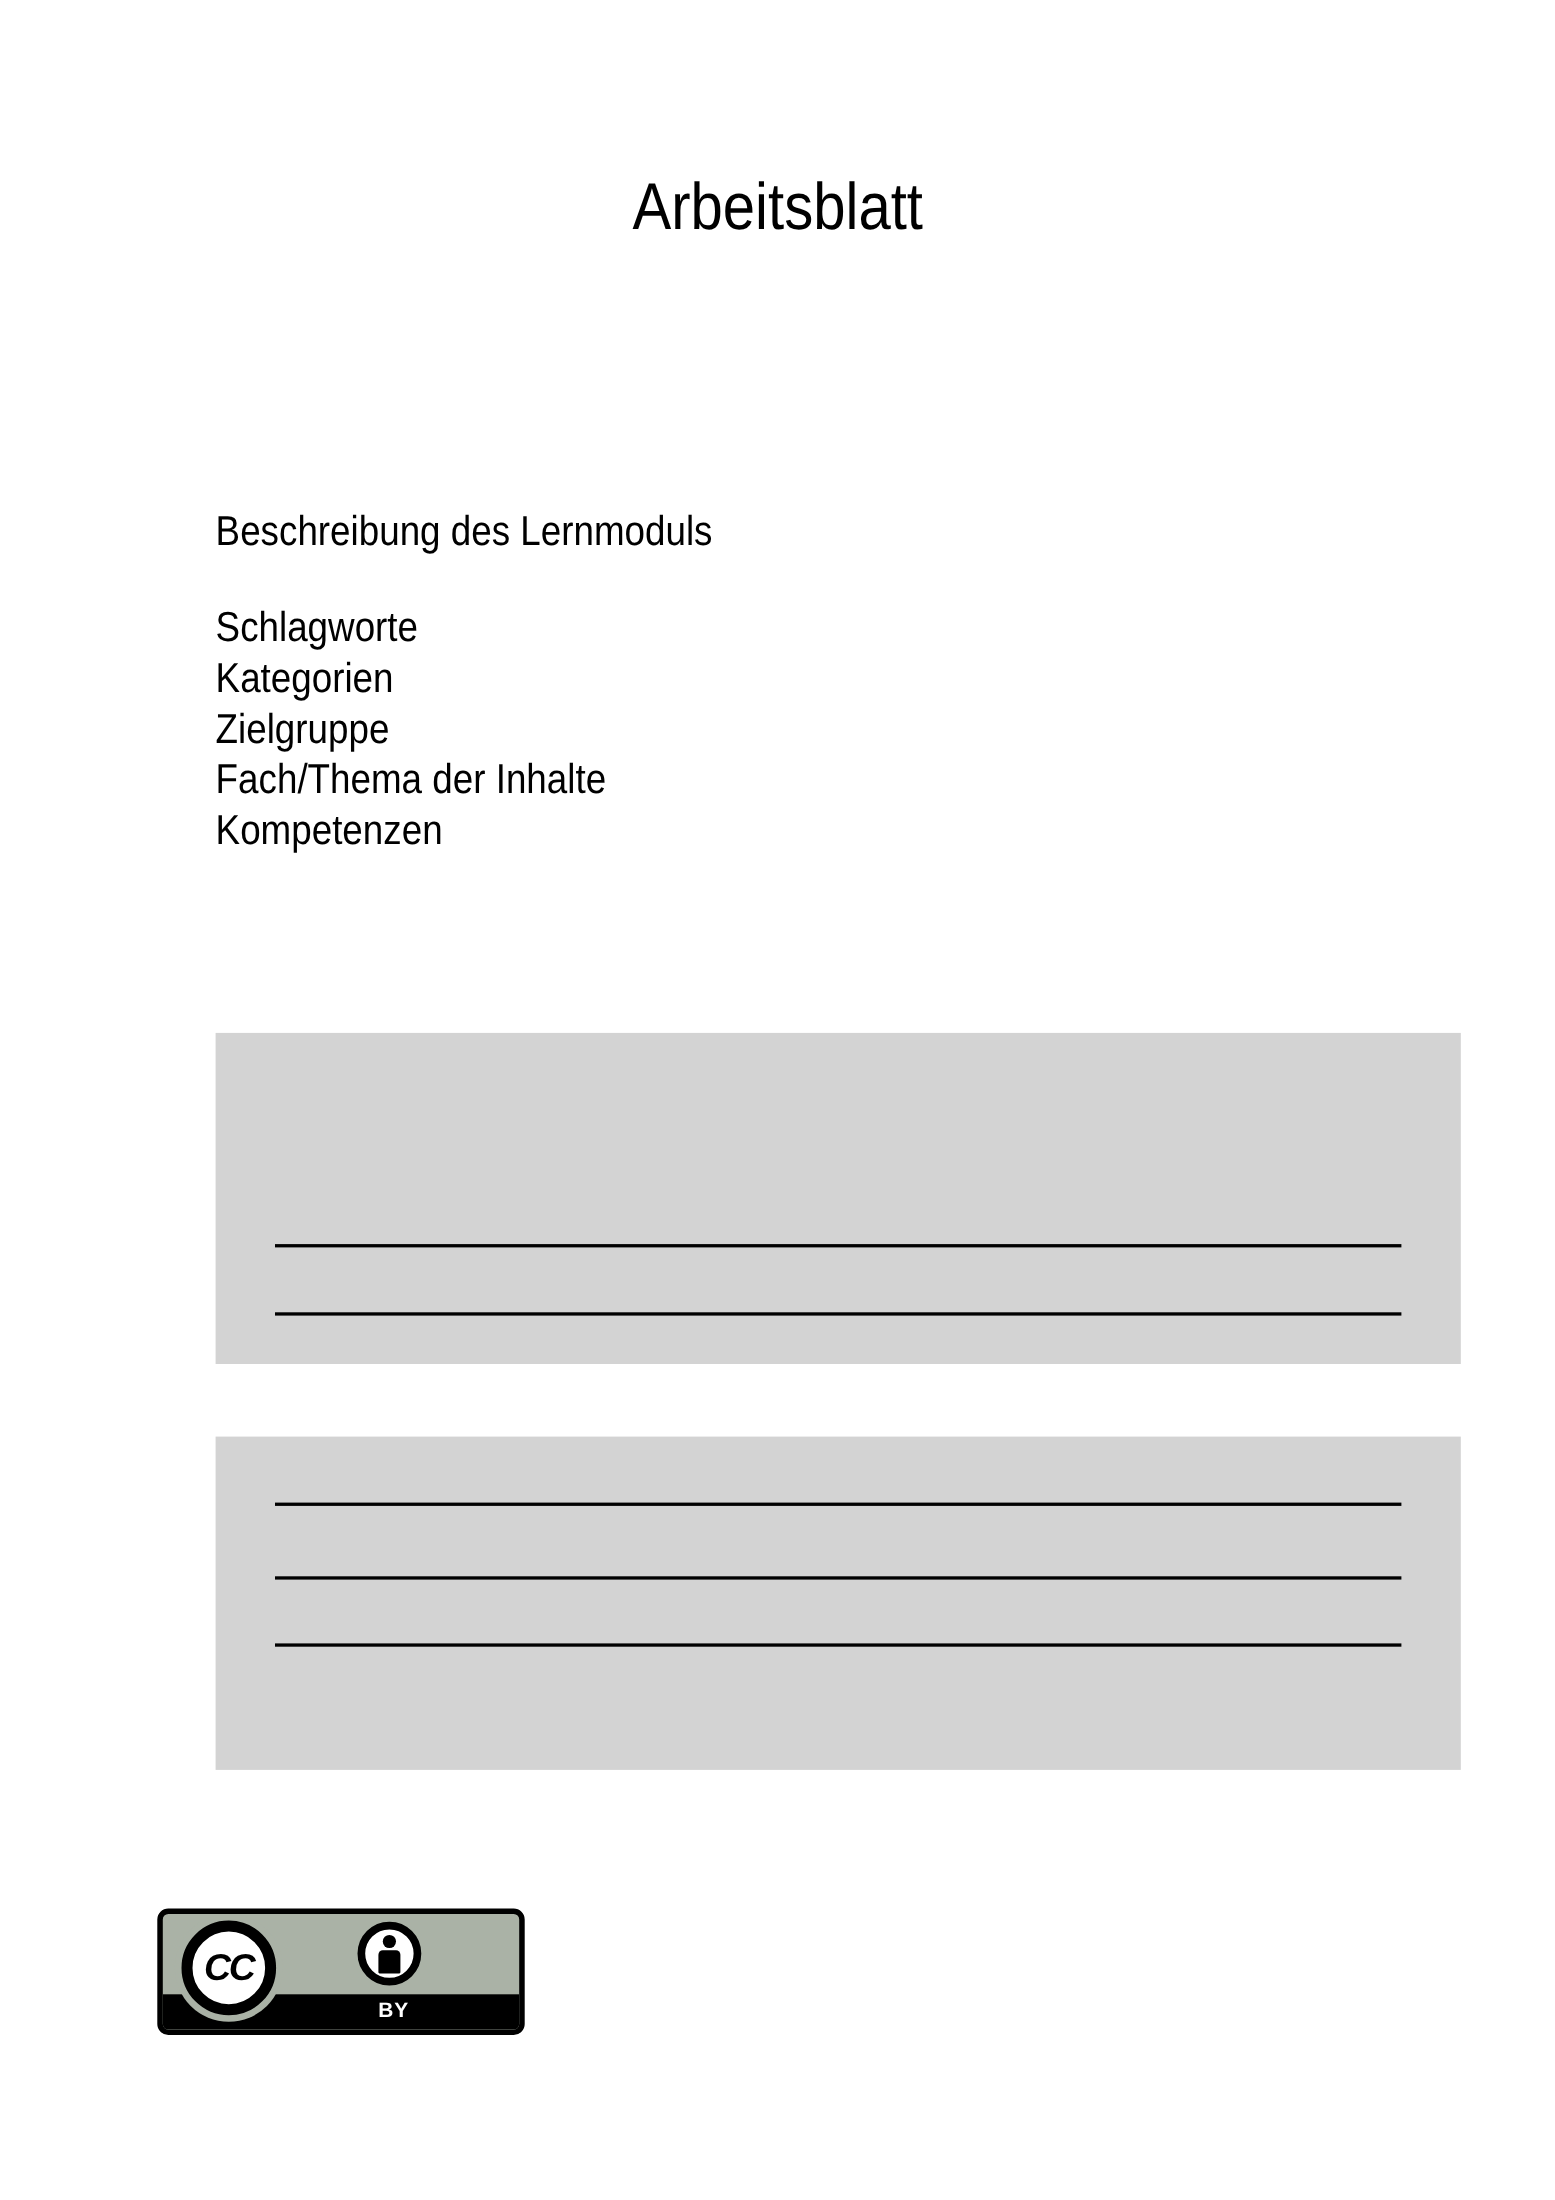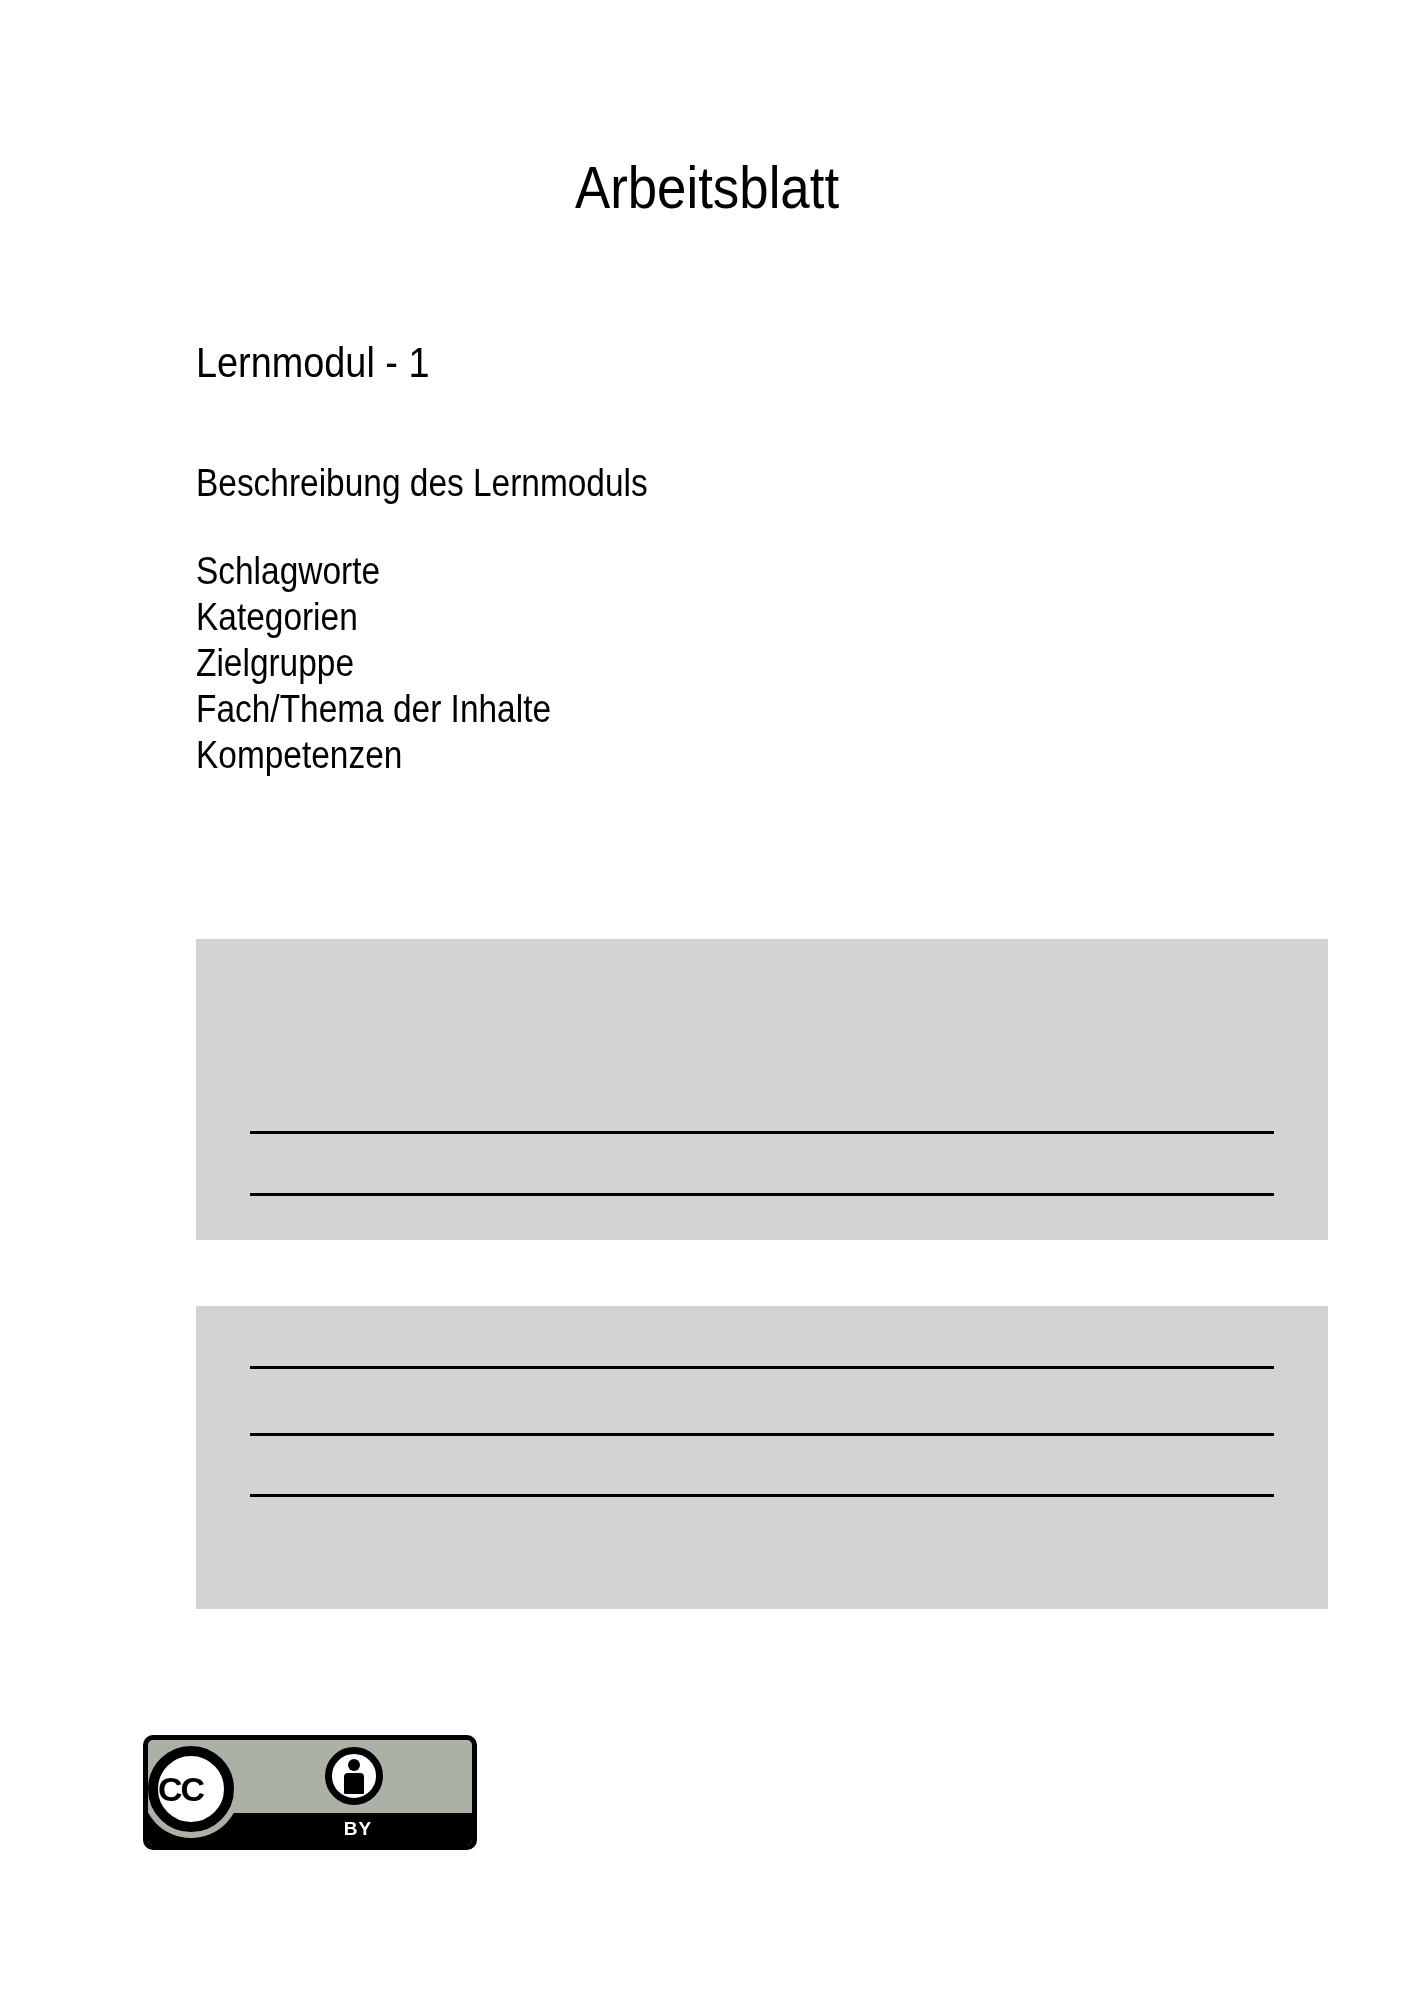--- a/index.html
+++ b/index.html
@@ -110,29 +110,31 @@
   .cc-badge .black-strip {
     position: absolute;
     left: 0;
     right: 0;
     bottom: 0;
     height: 32px;
     background: #000000;
   }
   .cc-circle {
     position: absolute;
-    left: 0;
+    left: 17px;
     top: 6px;
     width: 86px;
     height: 86px;
     box-sizing: border-box;
     border: 10px solid #000000;
     border-radius: 50%;
     background: #ffffff;
     box-shadow: 0 0 0 6px #aab2a6;
+    text-align: center;
+    font-style: italic;
   }
   .cc-circle .cc-text {
     display: block;
     font-size: 34px;
     font-weight: 700;
     letter-spacing: -2px;
     line-height: 66px;
   }
   .person-circle {
     position: absolute;
@@ -189,23 +191,20 @@
 </style>
 </head>
 <body>
 
 <div class="page">
 
   <div class="doc-title">
     <span class="cond-center">Arbeitsblatt</span>
   </div>
 
-  <div class="module-heading">
-    <span class="cond">Lernmodul - 1</span>
-  </div>
 
   <div class="module-description">
     <span class="cond">Beschreibung des Lernmoduls</span>
   </div>
 
   <ul class="meta-list">
     <li>
         <span class="cond">Schlagworte</span>
       </li>
     <li>

